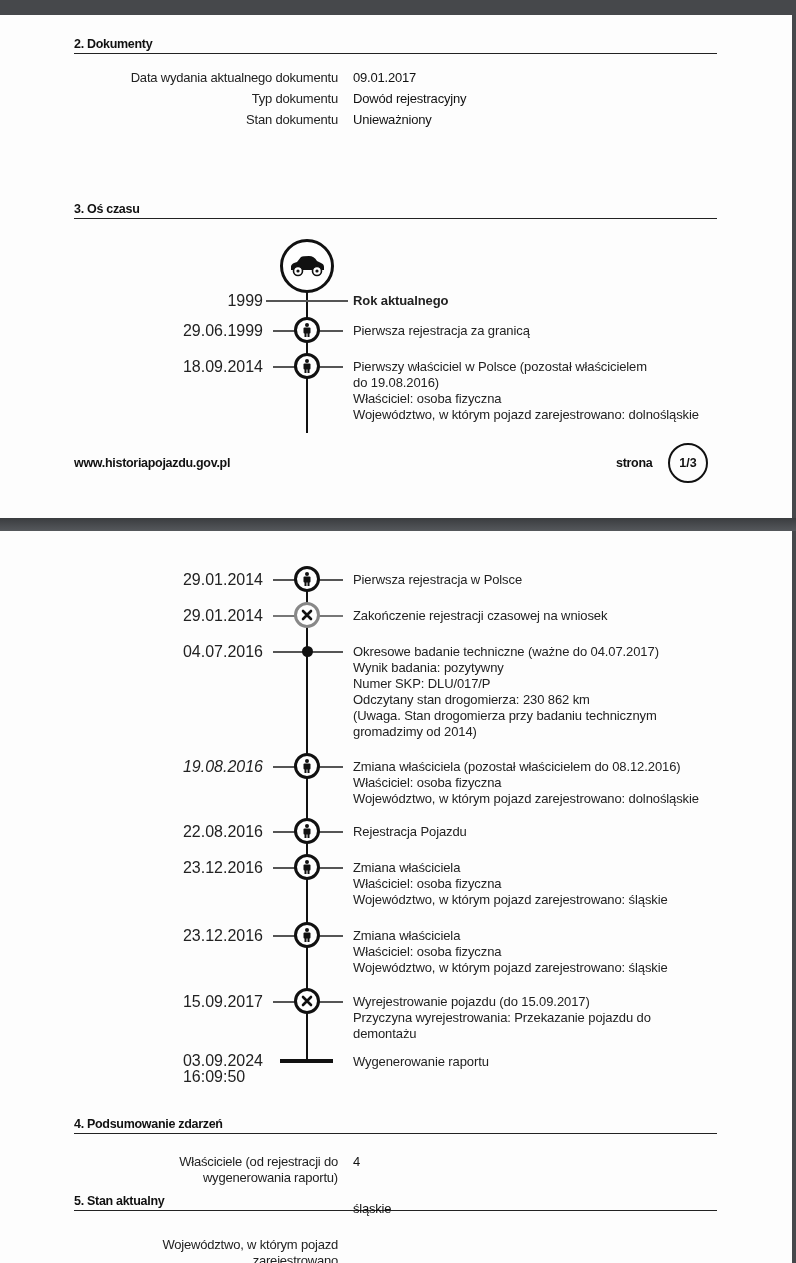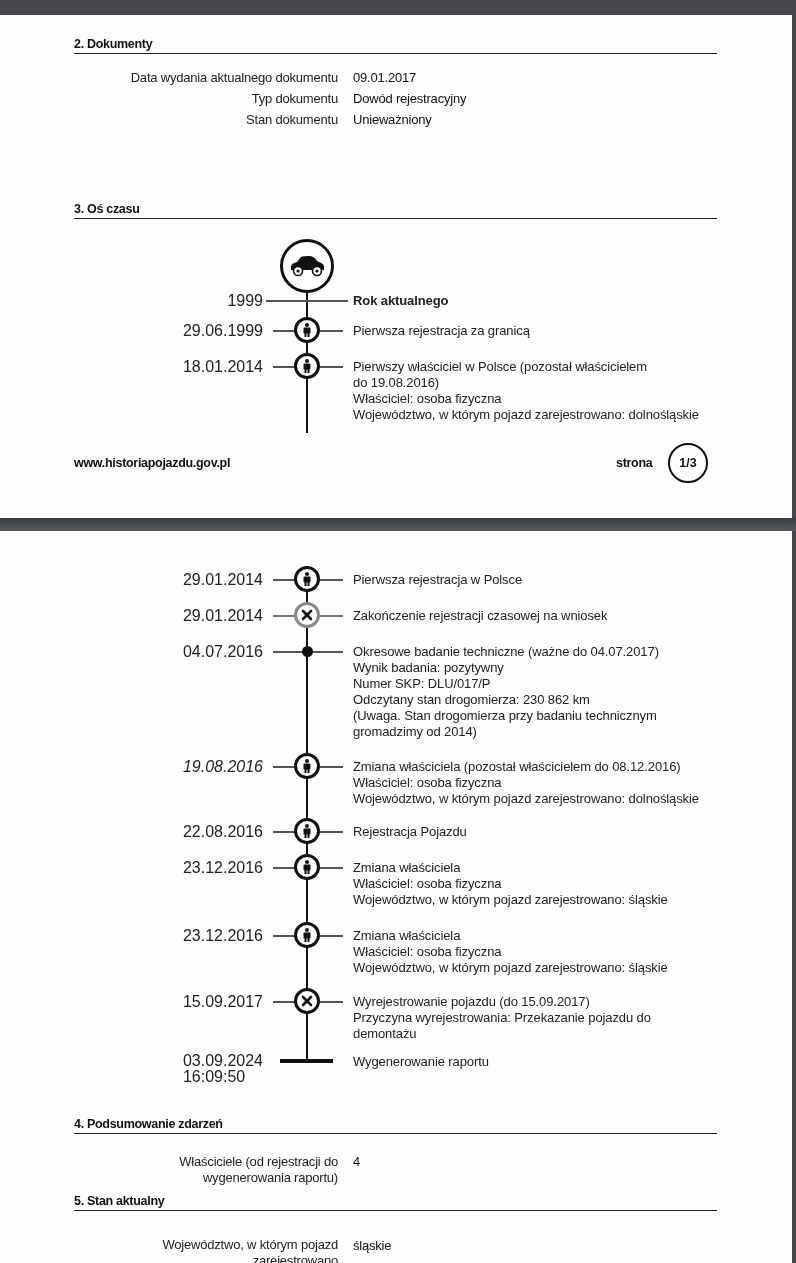--- a/index.html
+++ b/index.html
@@ -73,21 +73,21 @@
   <div class="node person" style="left:294px; top:302px;">
     <svg width="10" height="14" viewBox="0 0 10 14">
         <circle cx="5" cy="2" r="2" fill="#111"></circle>
         <rect x="1.5" y="4.5" width="7" height="6" rx="1" fill="#111"></rect>
         <rect x="2.5" y="10" width="2" height="4" fill="#111"></rect>
         <rect x="5.5" y="10" width="2" height="4" fill="#111"></rect>
       </svg>
   </div>
   <div class="tl-text" style="top:308px;">Pierwsza rejestracja za granicą</div>
 
-  <div class="tl-date" style="top:344px;">18.01.2014</div>
+  <div class="tl-date" style="top:344px;">18.09.2014</div>
   <div class="hline" style="left:273px; width:70px; top:351px;"></div>
   <div class="node person" style="left:294px; top:338px;">
     <svg width="10" height="14" viewBox="0 0 10 14">
         <circle cx="5" cy="2" r="2" fill="#111"></circle>
         <rect x="1.5" y="4.5" width="7" height="6" rx="1" fill="#111"></rect>
         <rect x="2.5" y="10" width="2" height="4" fill="#111"></rect>
         <rect x="5.5" y="10" width="2" height="4" fill="#111"></rect>
       </svg>
   </div>
   <div class="tl-text" style="top:344px;">Pierwszy właściciel w Polsce (pozostał właścicielem
@@ -208,14 +208,14 @@
   <div class="tl-text" style="top:523px;">Wygenerowanie raportu</div>
 
   <div class="section-title" style="top:586px;">4. Podsumowanie zdarzeń</div>
   <div class="kv-label" style="top:623px; white-space:pre-line;">Właściciele (od rejestracji do
 wygenerowania raportu)</div>
   <div class="kv-value" style="top:623px;">4</div>
 
   <div class="section-title" style="top:663px;">5. Stan aktualny</div>
   <div class="kv-label" style="top:706px; white-space:pre-line;">Województwo, w którym pojazd
 zarejestrowano</div>
-  <div class="kv-value" style="top:707px;">śląskie</div>
+  <div class="kv-value" style="top:670px;">śląskie</div>
 </div>
 
 </body></html>

